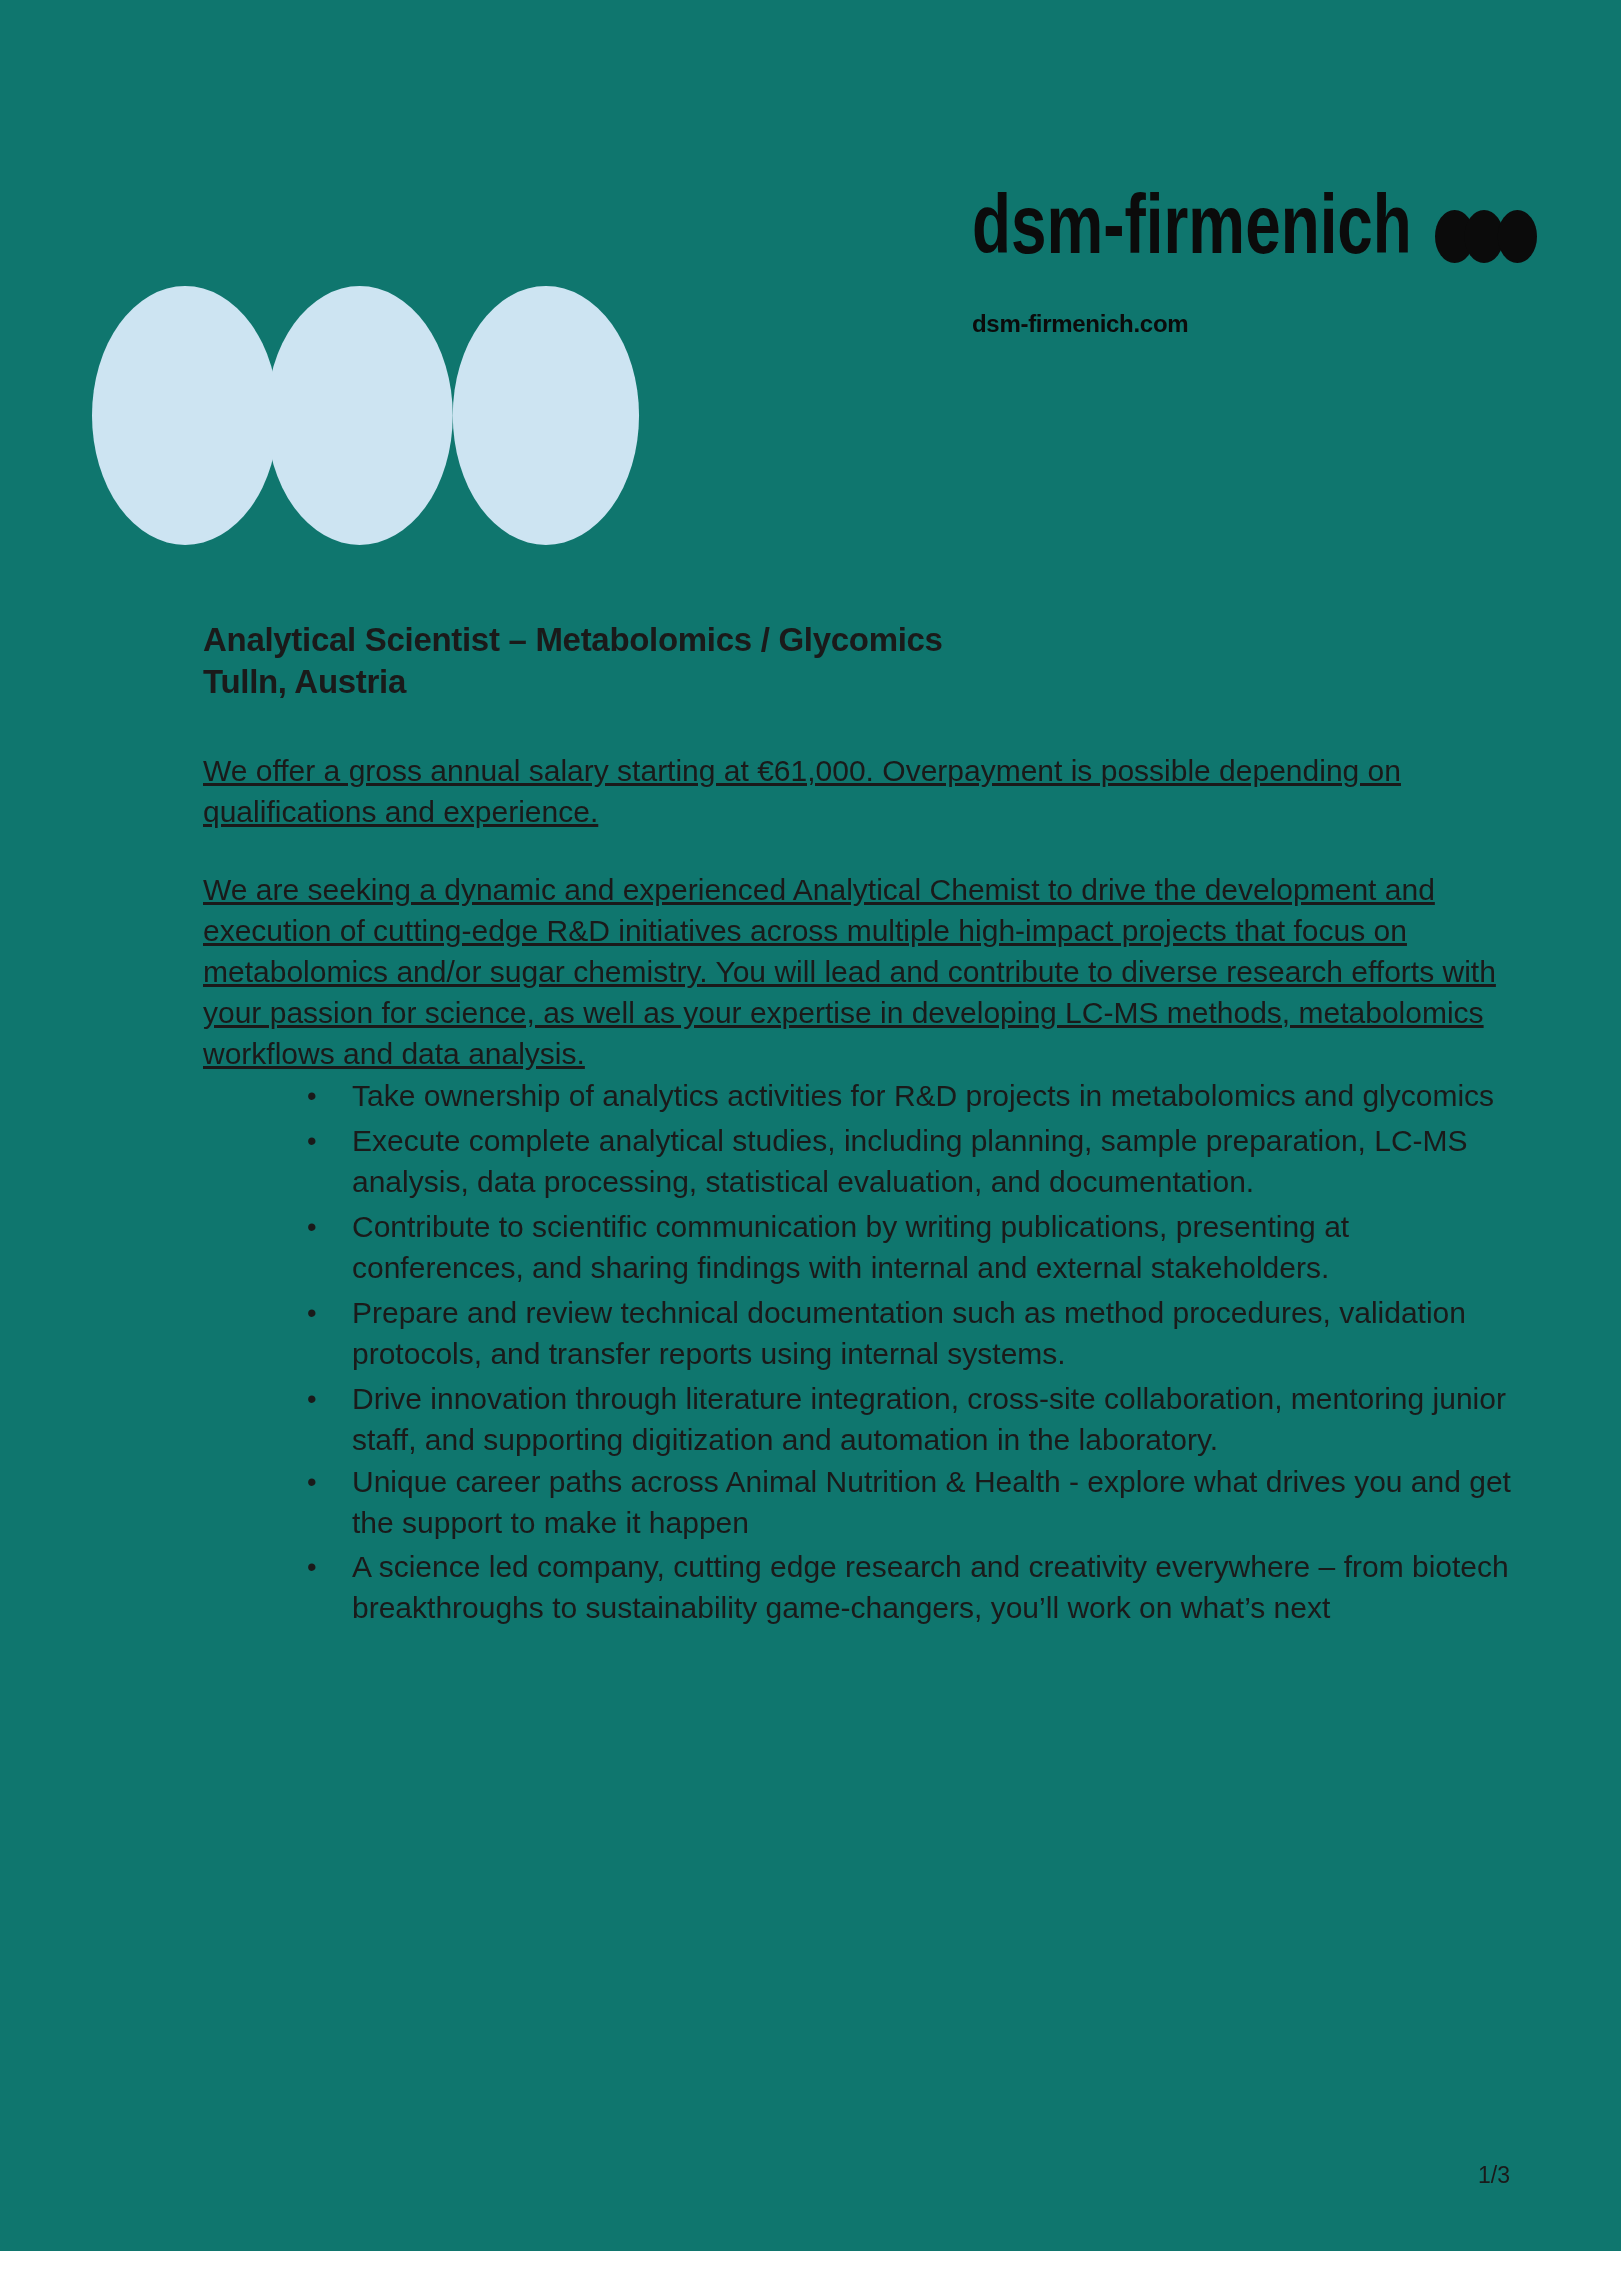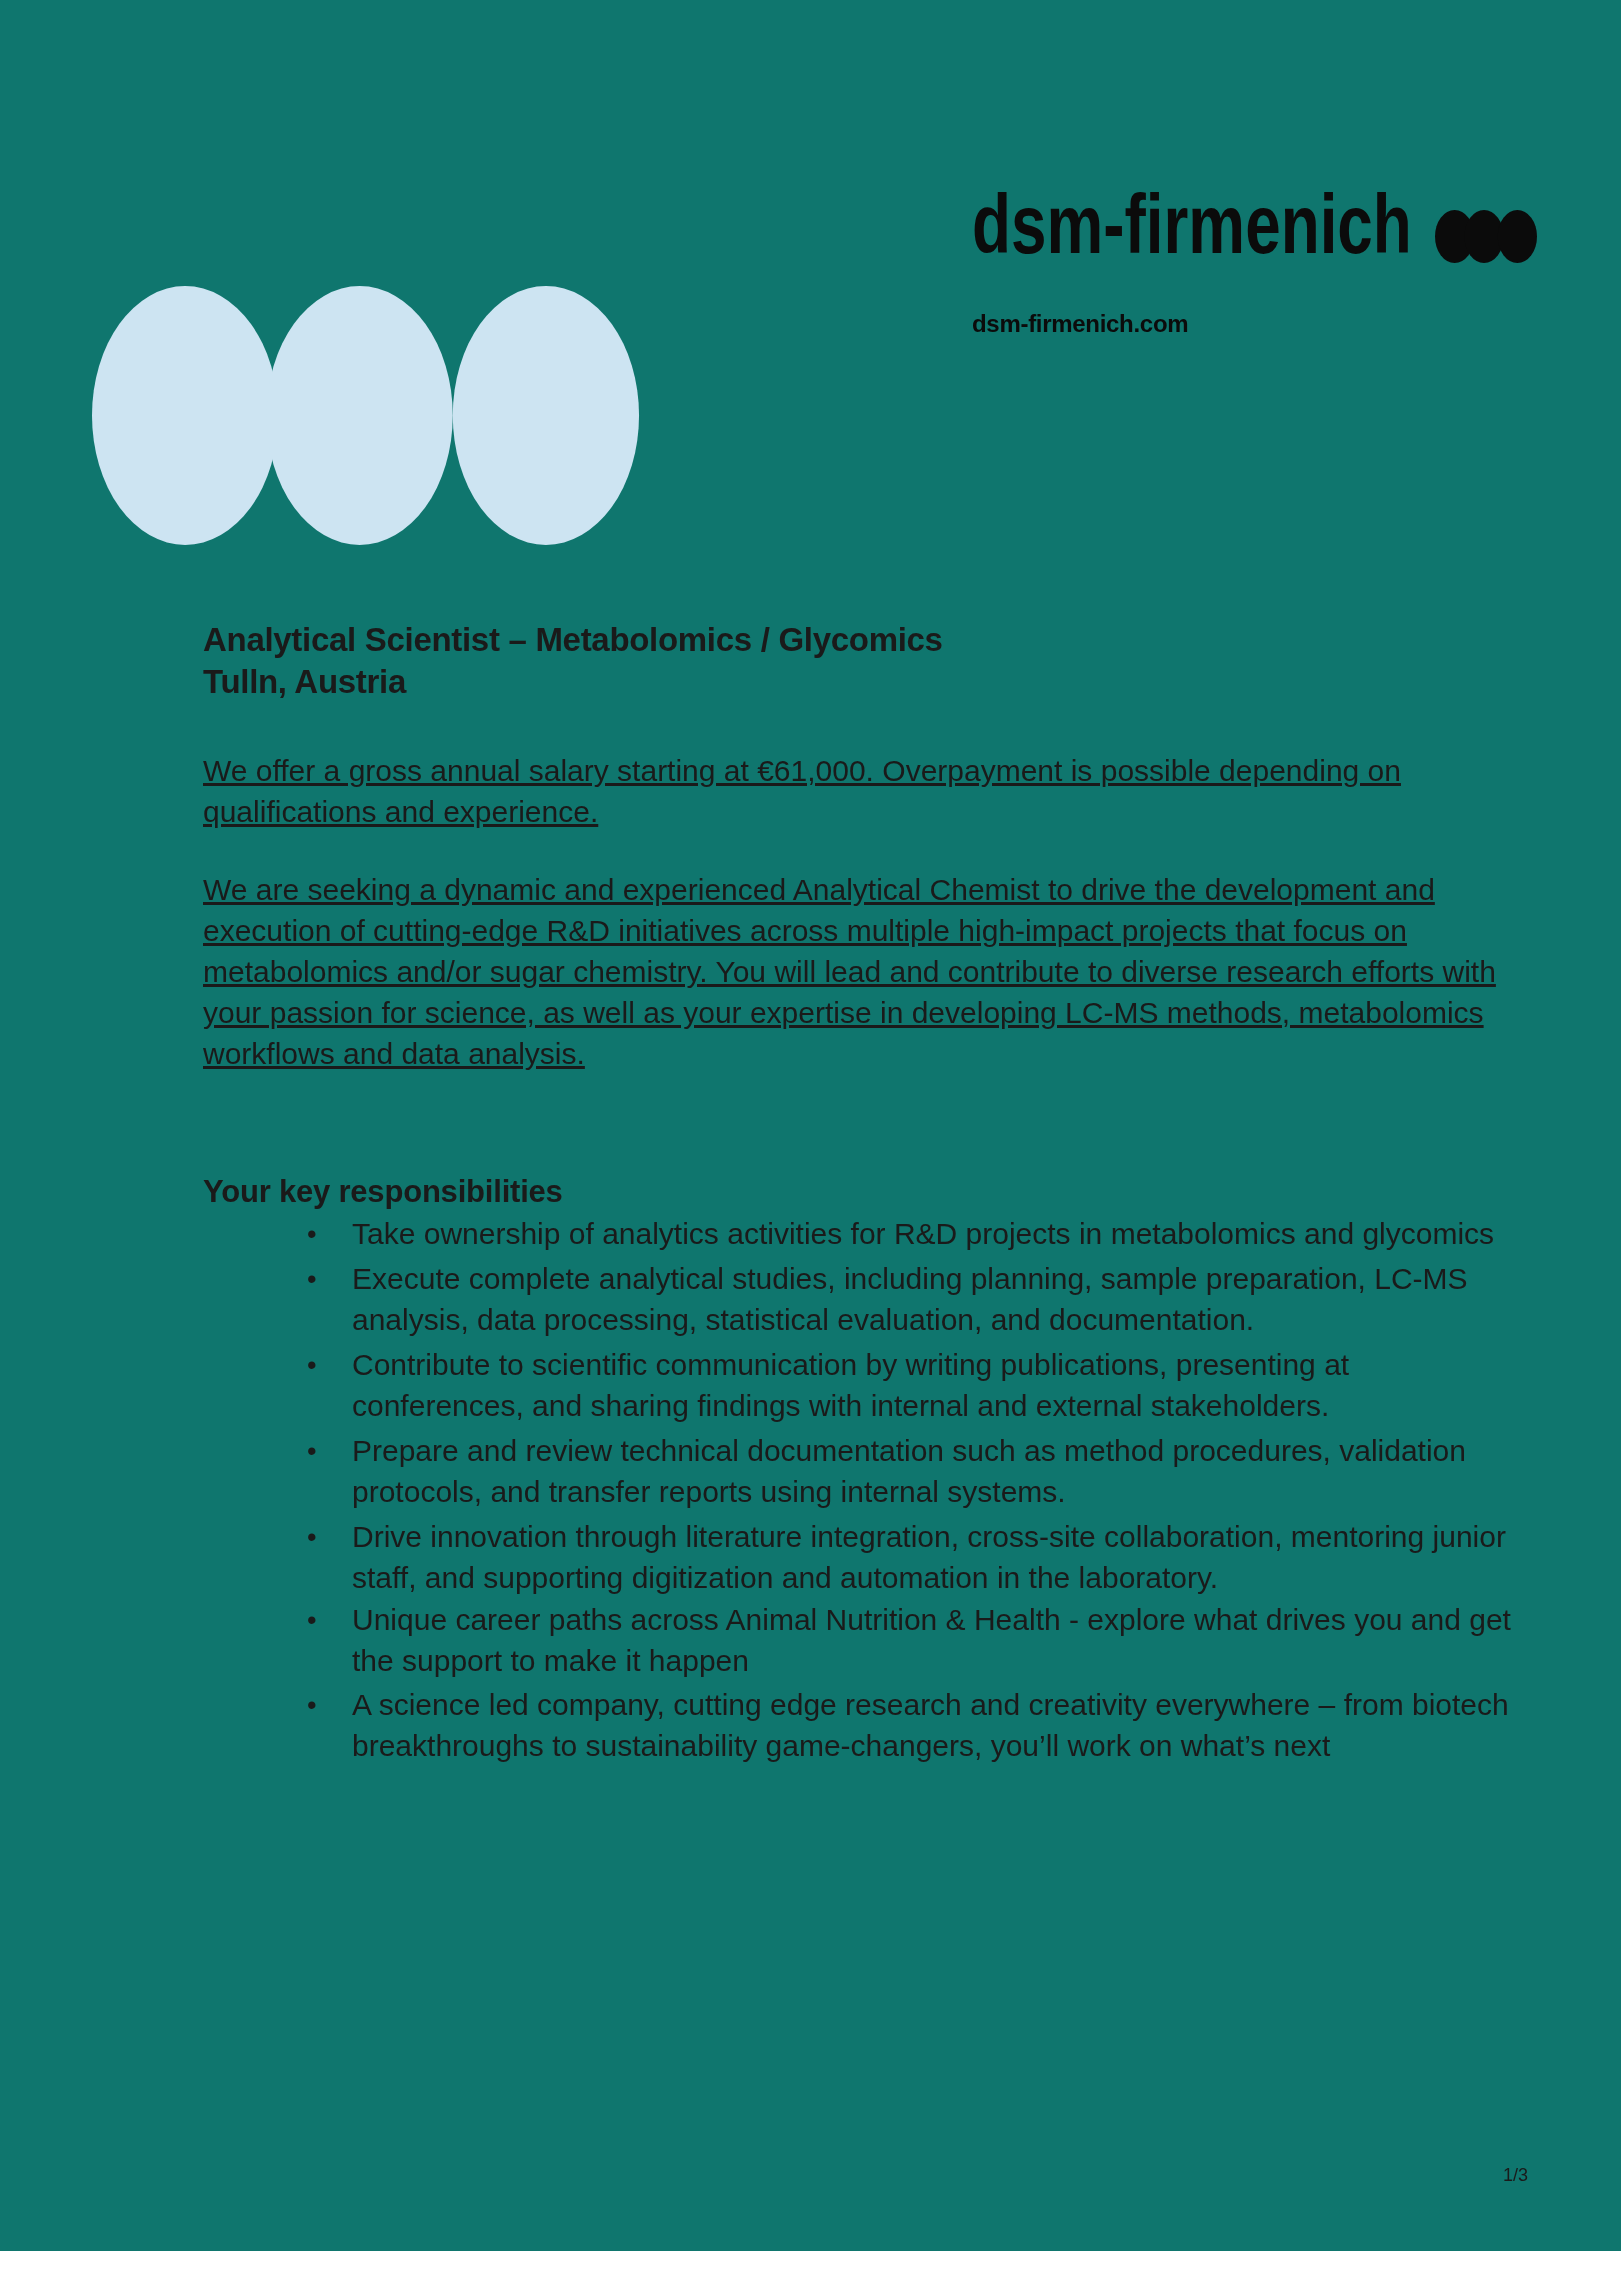--- a/index.html
+++ b/index.html
@@ -40,22 +40,22 @@
   ul.bullets{list-style:none;margin:1px 0 0 0;padding:0 0 0 149px;}
   ul.bullets li{position:relative;line-height:41px;}
   ul.bullets li + li{margin-top:3.9px;}
   ul.bullets li::before{
     content:"\2022";
     position:absolute;left:-45px;top:0;
     font-size:27.4px;line-height:41px;color:#1a1a1a;
   }
 
   .pagenum{
-    position:absolute;top:2162px;right:93px;
-    font-size:18px;line-height:27.4px;color:#1a1a1a;
+    position:absolute;top:2162px;right:111px;
+    font-size:23px;line-height:27.4px;color:#1a1a1a;
   }
 </style>
 </head>
 <body>
 
 <div class="page">
 
   <div class="logo-text">dsm-firmenich</div>
   <svg class="logo-dots" width="102" height="53" viewBox="0 0 104 54" aria-hidden="true">
     <ellipse cx="20" cy="27" rx="20" ry="27" fill="#0b0b0b"></ellipse>
@@ -70,21 +70,20 @@
     <ellipse cx="463" cy="132" rx="95" ry="132" fill="#cde4f2"></ellipse>
   </svg>
 
   <main class="content">
     <h1 class="job-title">Analytical Scientist – Metabolomics / Glycomics</h1>
     <div class="job-location">Tulln, Austria</div>
 
     <p class="para salary">We offer a gross annual salary starting at €61,000. Overpayment is possible depending on qualifications and experience.</p>
     <p class="para pitch">We are seeking a dynamic and experienced Analytical Chemist to drive the development and execution of cutting-edge R&amp;D initiatives across multiple high-impact projects that focus on metabolomics and/or sugar chemistry. You will lead and contribute to diverse research efforts with your passion for science, as well as your expertise in developing LC-MS methods, metabolomics workflows and data analysis.</p>
 
-    <h2 class="section-heading first">Your key responsibilities</h2>
     <ul class="bullets">
       <li>Take ownership of analytics activities for R&amp;D projects in metabolomics and glycomics</li>
       <li>Execute complete analytical studies, including planning, sample preparation, LC-MS analysis, data processing, statistical evaluation, and documentation.</li>
       <li>Contribute to scientific communication by writing publications, presenting at conferences, and sharing findings with internal and external stakeholders.</li>
       <li>Prepare and review technical documentation such as method procedures, validation protocols, and transfer reports using internal systems.</li>
       <li>Drive innovation through literature integration, cross-site collaboration, mentoring junior staff, and supporting digitization and automation in the laboratory.</li>
     </ul>
 
     <ul class="bullets">
       <li>Unique career paths across Animal Nutrition &amp; Health - explore what drives you and get the support to make it happen</li>

